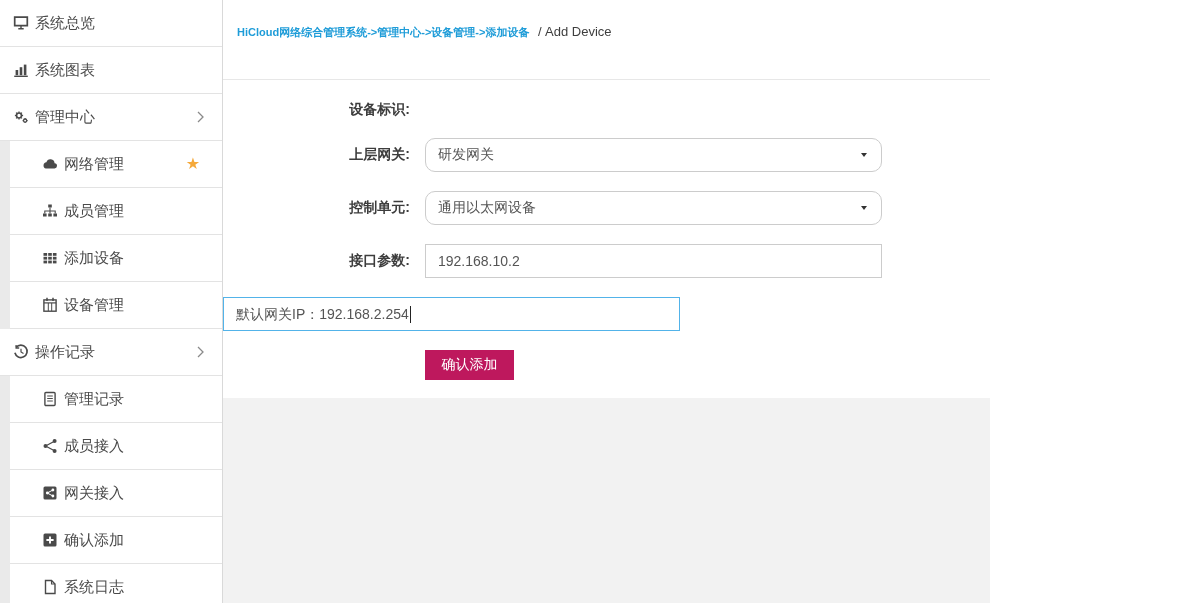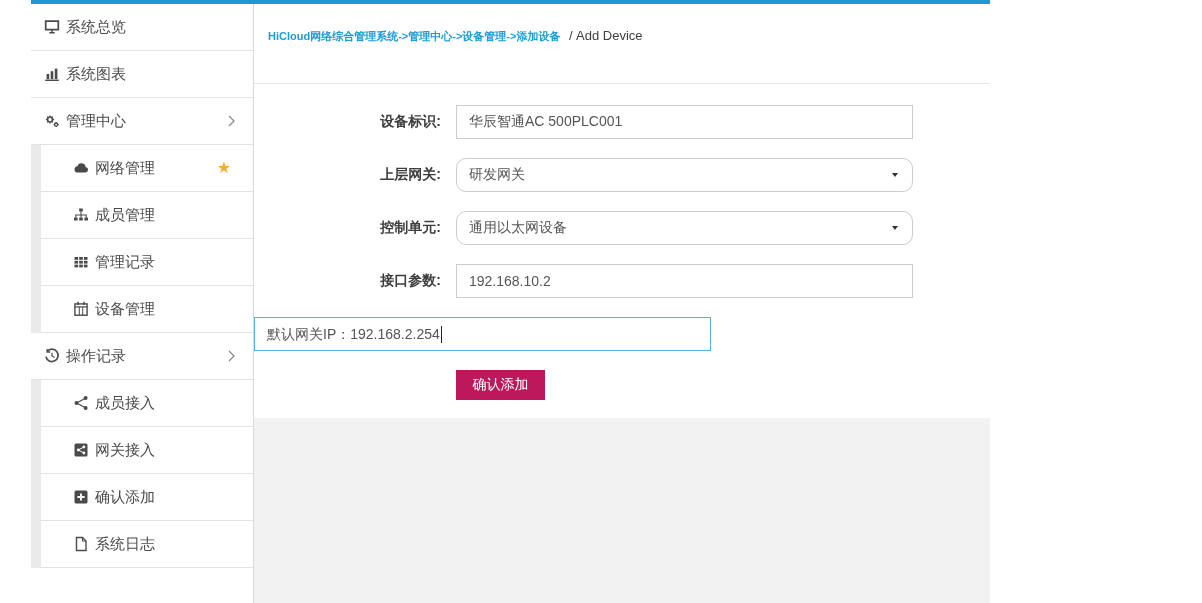--- a/index.html
+++ b/index.html
@@ -1,18 +1,18 @@
 <!DOCTYPE html>
 <html><head>
 <meta charset="utf-8">
 <style>
   * { margin:0; padding:0; box-sizing:border-box; }
   html,body { width:1202px; height:603px; overflow:hidden; background:#fff;
     font-family:"Liberation Sans","DejaVu Sans",sans-serif; }
-  .page { width:990px; height:603px; display:flex; flex-direction:column; overflow:hidden;padding-left:31px; }
+  .page { width:990px; height:603px; display:flex; flex-direction:row; overflow:hidden; }
   .topbar { height:4px; background:#2196d6; flex:0 0 auto; }
   .layout { flex:1; display:flex; min-height:0; }
 
   
   .sidebar { width:223px; flex:0 0 223px; background:#fff; border-right:1px solid #d9d9d9; overflow:hidden; }
   .nav-item { height:47px; border-bottom:1px solid #e3e3e3; display:flex; align-items:center;
     padding-left:13px; position:relative; cursor:pointer; color:#4a4a4a; font-size:15px; }
   .nav-item.sub { padding-left:42px; }
   .nav-item.sub::before { content:""; position:absolute; left:0; top:0; bottom:-1px; width:10px; background:#eaeaea; }
   .nav-icon { display:inline-flex; width:16px; height:16px; margin-right:6px; flex:0 0 auto; }
@@ -123,21 +123,21 @@
               <rect x="6.2" y="3" width="3.6" height="2.8"></rect>
               <rect x="10.9" y="3" width="3.6" height="2.8"></rect>
               <rect x="1.5" y="6.8" width="3.6" height="2.8"></rect>
               <rect x="6.2" y="6.8" width="3.6" height="2.8"></rect>
               <rect x="10.9" y="6.8" width="3.6" height="2.8"></rect>
               <rect x="1.5" y="10.6" width="3.6" height="2.8"></rect>
               <rect x="6.2" y="10.6" width="3.6" height="2.8"></rect>
               <rect x="10.9" y="10.6" width="3.6" height="2.8"></rect>
             </svg>
         </span>
-        <span class="nav-label">管理记录</span>
+        <span class="nav-label">添加设备</span>
       </div>
 
       <div class="nav-item sub">
         <span class="nav-icon">
           <svg viewBox="0 0 16 16">
               <rect x="1.9" y="2.9" width="12.2" height="11.3" fill="none" stroke="#4a4a4a" stroke-width="1.4"></rect>
               <path d="M1.9 5.9h12.2" stroke="#4a4a4a" stroke-width="1.2"></path>
               <path d="M5 .8v3.2M11 .8v3.2" stroke="#4a4a4a" stroke-width="1.5"></path>
               <path d="M6.3 6v8M9.7 6v8" stroke="#4a4a4a" stroke-width="1"></path>
             </svg>
@@ -154,20 +154,29 @@
             </svg>
         </span>
         <span class="nav-label">操作记录</span>
         <span class="chevron">
           <svg width="7" height="12" viewBox="0 0 7 12">
               <polyline points="1,1 6,6 1,11" fill="none" stroke="#8a8a8a" stroke-width="1.3"></polyline>
             </svg>
         </span>
       </div>
 
+      <div class="nav-item sub">
+        <span class="nav-icon">
+          <svg viewBox="0 0 16 16">
+              <rect x="2.9" y="1.5" width="10.2" height="13" rx="1" fill="none" stroke="#4a4a4a" stroke-width="1.4"></rect>
+              <path d="M5.2 5h5.6M5.2 7.5h5.6M5.2 10h5.6" stroke="#4a4a4a" stroke-width="1.1"></path>
+            </svg>
+        </span>
+        <span class="nav-label">管理记录</span>
+      </div>
 
       <div class="nav-item sub">
         <span class="nav-icon">
           <svg viewBox="0 0 16 16">
               <path d="M3.5 8l9-4.8M3.5 8l9 4.8" stroke="#4a4a4a" stroke-width="1.3" fill="none"></path>
               <circle cx="12.6" cy="3.1" r="2" fill="#4a4a4a"></circle>
               <circle cx="3.5" cy="8" r="2" fill="#4a4a4a"></circle>
               <circle cx="12.6" cy="12.9" r="2" fill="#4a4a4a"></circle>
             </svg>
         </span>
@@ -212,21 +221,20 @@
     <main class="main">
       <header class="page-header">
         <span class="crumb">HiCloud网络综合管理系统-&gt;管理中心-&gt;设备管理-&gt;添加设备</span>
         <span class="crumb-sub">/ Add Device</span>
       </header>
 
       <section class="form-area">
 
         <div class="form-row">
           <label class="form-label">设备标识:</label>
-          <input class="form-input" type="text" value="华辰智通AC 500PLC001" style="">
         </div>
 
         <div class="form-row">
           <label class="form-label">上层网关:</label>
           <div class="form-select">
             <span>研发网关</span>
             <span class="select-caret"></span>
           </div>
         </div>
 

